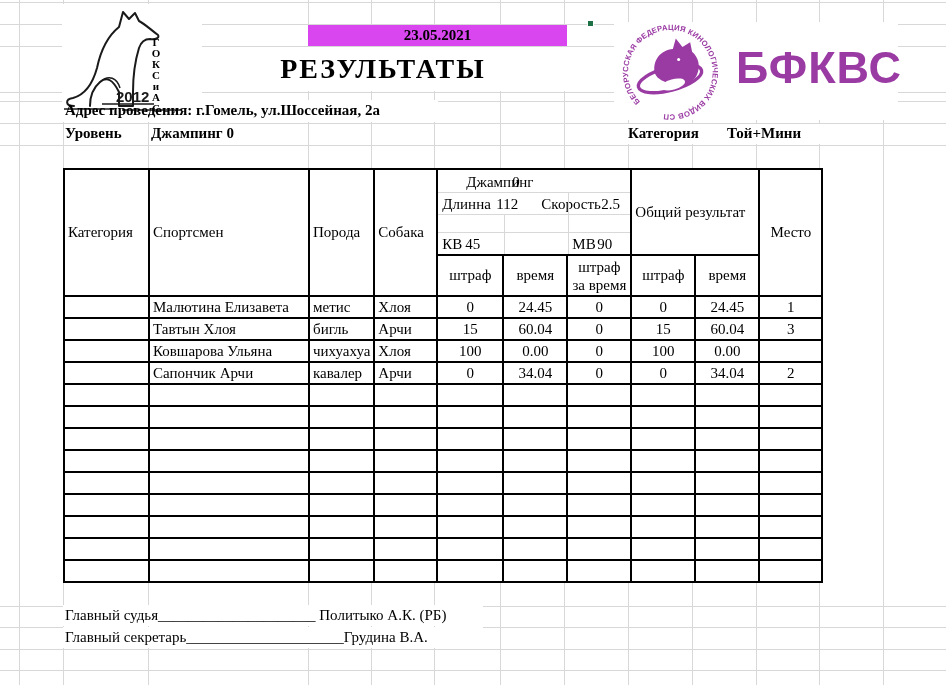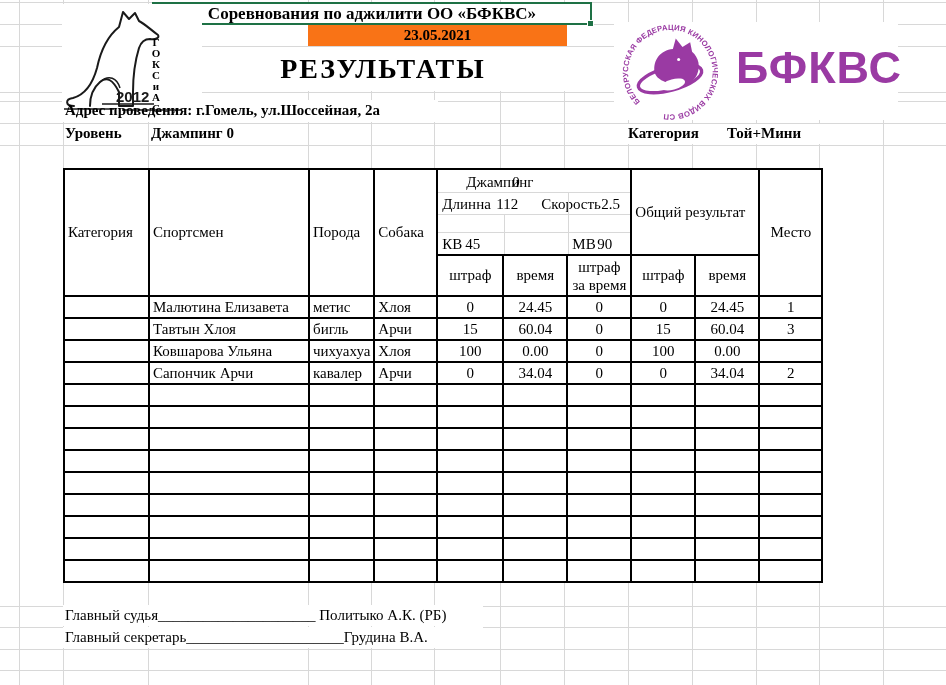--- a/index.html
+++ b/index.html
@@ -13,21 +13,21 @@
   .abs{position:absolute;white-space:nowrap;}
   .bold{font-weight:bold;}
   
   #title-box{
     position:absolute;left:152px;top:2px;width:440px;height:23px;background:#fff;
     border:2px solid var(--accent-green,#1e7145);box-sizing:border-box;
     text-align:center;font-weight:bold;font-size:17px;line-height:19px;
   }
   #fill-handle{position:absolute;left:587px;top:20px;width:7px;height:7px;
     background:var(--accent-green,#1e7145);border:1px solid #fff;box-sizing:border-box;}
-  #date-cell{position:absolute;left:308px;top:25px;width:259px;height:21px;background:#f97316;
+  #date-cell{position:absolute;left:308px;top:25px;width:259px;height:21px;background:#d946ef;
     text-align:center;font-weight:bold;font-size:15px;line-height:21px;}
   #heading-cell{position:absolute;left:152px;top:47px;width:462px;height:44px;background:#fff;
     text-align:center;font-weight:bold;font-size:28px;line-height:44px;letter-spacing:2px;}
   
   #results-table{position:absolute;left:63px;top:168px;border-collapse:collapse;table-layout:fixed;background:#fff;font-size:15px;}
   #results-table td{border:2px solid #000;padding:0 3px;overflow:hidden;white-space:nowrap;vertical-align:middle;}
   #results-table td.num{text-align:center;padding:0;}
   #results-table td.ctr{text-align:center;}
   #results-table td.wrap{white-space:normal;line-height:1.2;padding:0 2px;}
   #course-cell{position:relative;padding:0 !important;}
@@ -71,21 +71,20 @@
       <div class="hline" style="top: 627px;"></div>
       <div class="hline" style="top: 649px;"></div>
       <div class="hline" style="top: 670px;"></div>
     </div>
 
   <div class="patch" style="left:63px;top:100px;width:375px;height:22px;"></div>
   <div class="patch" style="left:626px;top:124px;width:195px;height:20px;"></div>
   <div class="patch" style="left:63px;top:605px;width:420px;height:21px;"></div>
   <div class="patch" style="left:63px;top:627px;width:420px;height:21px;"></div>
 
-  <div id="title-box">Соревнования по аджилити ОО «БФКВС»</div>
   <div id="fill-handle"></div>
 
   <div id="date-cell">23.05.2021</div>
   <div id="heading-cell">РЕЗУЛЬТАТЫ</div>
 
   <div class="abs" style="left:62px;top:4px;width:140px;height:110px;">
     <svg width="140" height="110" viewBox="0 0 140 110">
       <rect x="0" y="0" width="140" height="110" fill="#ffffff"></rect>
       <path d="M 12,102 C 3,102 3,95 11,94 C 22,91 30,82 35,64 C 39,45 47,31 57,23 L 61,8 L 67,15 L 73,9 L 77,17 C 83,20 89,26 96,31 C 98,34 93,36 88,35 C 83,35 79,38 77,44 C 73,57 71,72 71,88 L 71,102 L 57,102 L 57,88 C 51,76 45,72 38,78 C 31,84 28,93 28,102" fill="none" stroke="#1a1a1a" stroke-width="2" stroke-linejoin="round" stroke-linecap="round"></path>
       <path d="M 38,78 C 47,70 55,74 58,84" fill="none" stroke="#1a1a1a" stroke-width="1.5"></path>

